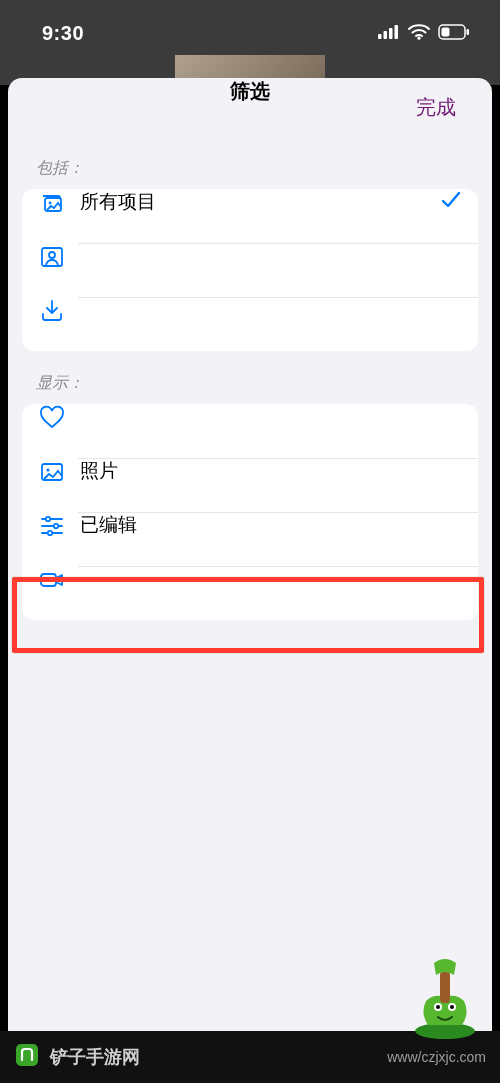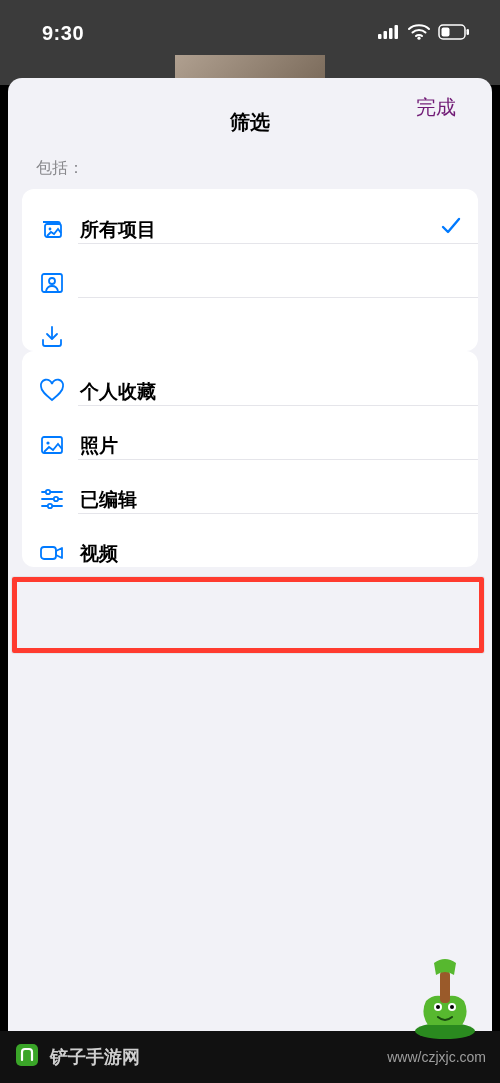--- a/index.html
+++ b/index.html
@@ -25,39 +25,39 @@
   .status-time { font-size: 20px; font-weight: 600; letter-spacing: 0.5px; }
   .status-icons { display: flex; align-items: center; gap: 8px; }
 
   
   .sheet {
     position: absolute; top: 78px; left: 8px; right: 8px; bottom: 0;
     background: #f2f2f7; border-radius: 14px 14px 0 0; overflow: hidden;
     display: flex; flex-direction: column;
   }
   .sheet-header {
-    height: 58px; display: flex; align-items: flex-end; justify-content: center;
+    height: 58px; display: flex; align-items: flex-start; justify-content: center;
     position: relative;
   }
   .sheet-title { font-size: 20px; font-weight: 600; color: #000; }
   .sheet-done {
     position: absolute; right: 36px; top: 50%; transform: translateY(-50%);
     font-size: 20px; color: #701a75; font-weight: 400;
   }
 
   .section-label {
-    font-size: 16px; color: #8a8a8e; padding: 22px 28px 10px;
+    font-size: 16px; color: #8a8a8e; padding: 22px 28px 10px; font-style: italic;
   }
 
   .group {
     background: #fff; margin: 0 14px; border-radius: 12px; overflow: hidden;
   }
   .row {
-    display: flex; align-items: flex-end; min-height: 54px;
-    padding: 0 16px; position: relative; font-weight: bold;
+    display: flex; align-items: flex-start; min-height: 54px;
+    padding: 0 16px; position: relative;
   }
   .row + .row::before {
     content: ""; position: absolute; top: 0; left: 56px; right: 0; height: 1px;
     background: #e5e5ea;
   }
   .row-icon {
     width: 28px; height: 28px; display: flex; align-items: center; justify-content: center;
     color: #007aff; flex: 0 0 28px; margin-right: 14px;
   }
   .row-icon svg { width: 26px; height: 26px; }
@@ -164,29 +164,29 @@
       <span class="row-icon">
         <svg viewBox="0 0 26 26" fill="none" stroke="#007aff" stroke-width="1.8" stroke-linecap="round" stroke-linejoin="round">
             <path d="M13 3 v11"></path>
             <path d="M8 10 l5 5 5 -5"></path>
             <path d="M4 16 v4 a2 2 0 0 0 2 2 h14 a2 2 0 0 0 2 -2 v-4"></path>
           </svg>
       </span>
     </div>
   </div>
 
+  <div class="section-label">显示：</div>
 
   <div class="group" style="position:relative;">
     <div class="row">
       <span class="row-icon">
         <svg viewBox="0 0 26 26" fill="none" stroke="#007aff" stroke-width="1.8">
             <path d="M13 22 C7 17 2 13 2 8.5 A5 5 0 0 1 13 6 A5 5 0 0 1 24 8.5 C24 13 19 17 13 22 Z"></path>
           </svg>
       </span>
-      <span class="row-label">个人收藏</span>
     </div>
     <div class="row">
       <span class="row-icon">
         <svg viewBox="0 0 26 26" fill="none" stroke="#007aff" stroke-width="1.8">
             <rect x="3" y="5" width="20" height="16" rx="2"></rect>
             <circle cx="9" cy="11" r="1.6" fill="#007aff" stroke="none"></circle>
             <path d="M5 20 l5 -5 4 3 5 -6 4 5"></path>
           </svg>
       </span>
       <span class="row-label">照片</span>
@@ -204,21 +204,20 @@
       </span>
       <span class="row-label">已编辑</span>
     </div>
     <div class="row">
       <span class="row-icon">
         <svg viewBox="0 0 26 26" fill="none" stroke="#007aff" stroke-width="1.8" stroke-linejoin="round">
             <rect x="2" y="7" width="15" height="12" rx="3"></rect>
             <path d="M17 11 l6 -3 v10 l-6 -3 z"></path>
           </svg>
       </span>
-      <span class="row-label">视频</span>
     </div>
   </div>
 
   <div class="home-indicator"></div>
 </div>
 
 <div class="highlight-box" style="left:12px; top:577px; width:472px; height:76px;"></div>
 
 <div class="shovel">
   <svg viewBox="0 0 90 90">

